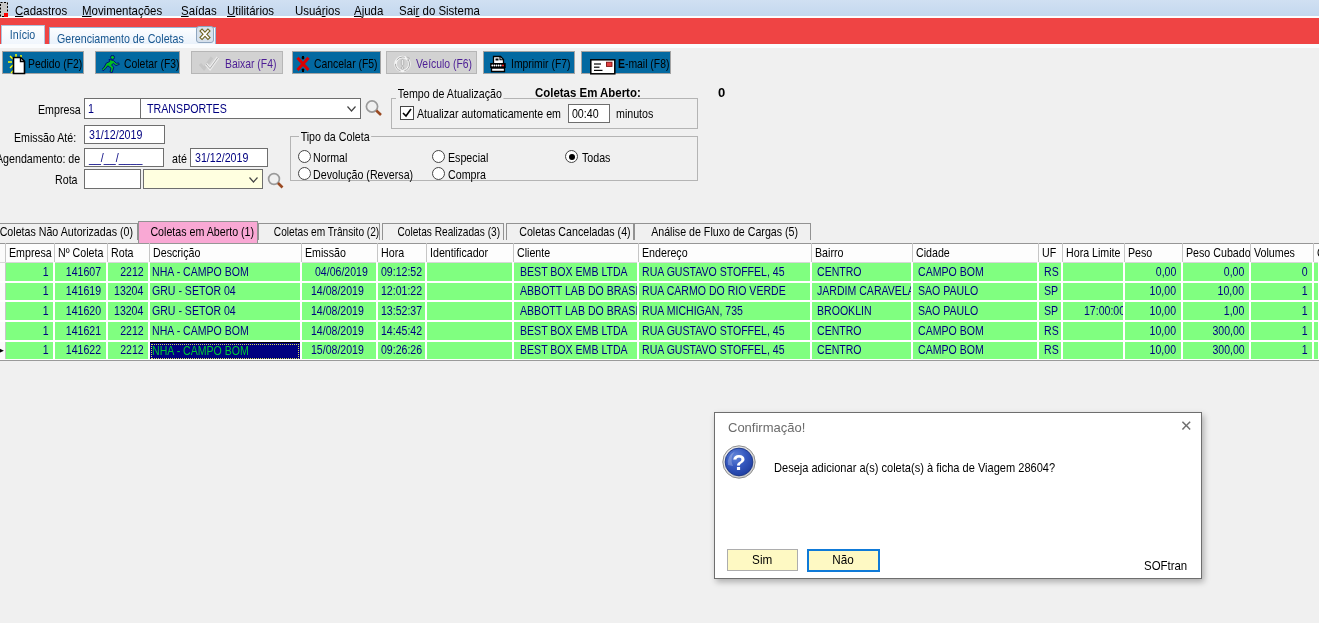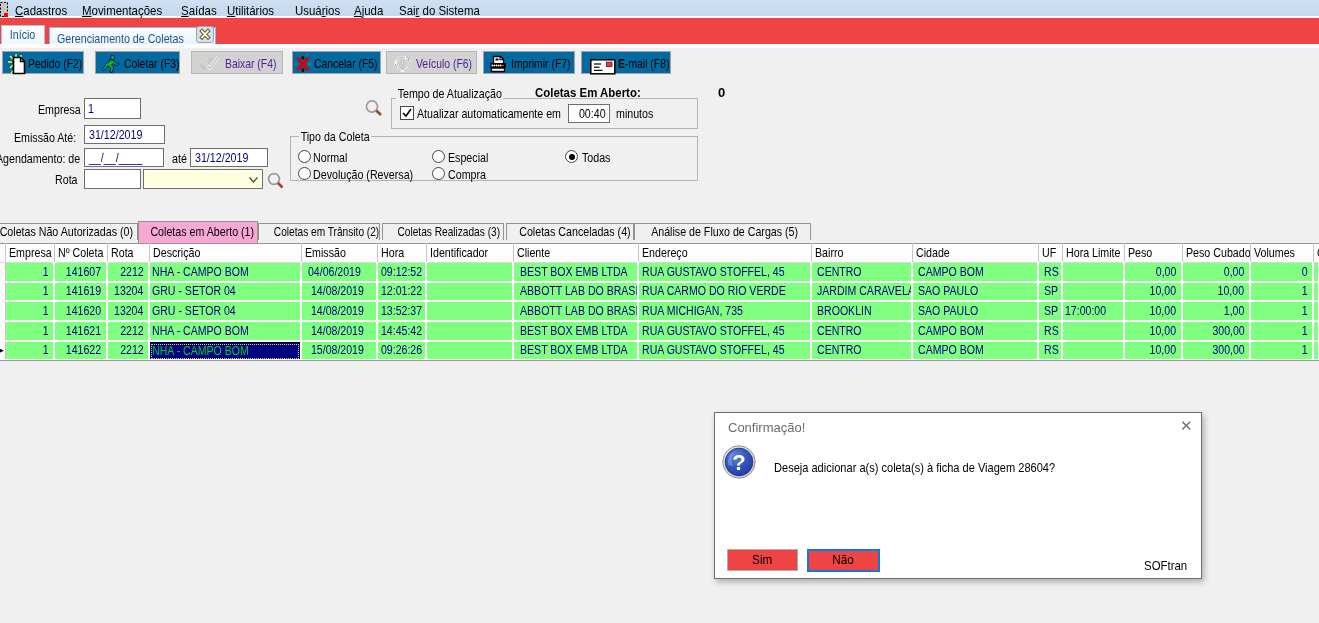--- a/index.html
+++ b/index.html
@@ -40,21 +40,21 @@
 #grid td.d{padding-left:2px}
 #grid td.c{padding-left:6px}
 #grid td.r{text-align:right;padding:0 4.5px 0 0}
 #grid td .sx,#grid td .sxr{transform:scaleX(0.88)}
 #grid td.ind,#grid th.ind{background:#fbfbfb;border-right:1px solid #c6c6c6;padding:0}
 #gridbottom{position:absolute;left:0;top:360px;width:1319px;height:1px;background:#9a9a9a}
 #selwrap{position:absolute;left:-1px;top:0;width:152px;height:19.75px;background:#000080;border:1px solid #000;color:#00cc33;display:flex;align-items:center;padding-left:2px}
 #selwrap::after{content:"";position:absolute;left:1px;top:1px;right:1px;bottom:1px;border:1px dotted #d6de5a}
 
 #dlg{position:absolute;left:714px;top:412px;width:488px;height:167px;background:#fff;border:1px solid #6e6e6e;box-shadow:2px 3px 6px rgba(0,0,0,.28)}
-.btn{position:absolute;height:21px;background:#ef4444;border:1px solid #adadad;text-align:center;line-height:19px}
+.btn{position:absolute;height:21px;background:#fef9c3;border:1px solid #adadad;text-align:center;line-height:19px}
 </style></head><body>
 <div id="app">
 
   <div id="menubar"></div>
   <div id="menuline"></div>
   <div id="menuwrap" class="abs" style="left:0;top:0;width:1319px;height:17px">
     <svg class="abs" style="left:0;top:2px" width="9" height="16">
       <rect x="0" y="0" width="8" height="15" fill="#c8c8c8"></rect>
       <rect x="0.5" y="0.5" width="7" height="14" fill="none" stroke="#000" stroke-dasharray="2,1.5"></rect>
       <rect x="4" y="11" width="4" height="4" fill="#ff0000"></rect>
@@ -155,33 +155,38 @@
       <line x1="4" y1="5" x2="11" y2="5" stroke="#000" stroke-width="1.2"></line>
       <line x1="4" y1="8.2" x2="9.5" y2="8.2" stroke="#000" stroke-width="1.2"></line>
       <line x1="4" y1="11.4" x2="12.5" y2="11.4" stroke="#000" stroke-width="1.2"></line>
       <rect x="16.5" y="3.2" width="5.5" height="4.2" fill="#e04040" stroke="#801010" stroke-width="0.9"></rect>
     </svg>
       <span class="ttext" style="left:36px"><b>E</b>-mail (F8)</span>
     </div>
 
   <div class="lbl" style="left:38px;top:102px">Empresa</div>
   <div class="fld" style="left:84px;top:98px;width:57px;height:21px;line-height:19px"><span class="sx" style="margin-left:3px">1</span></div>
+  <div class="fld" style="left:140px;top:98px;width:221px;height:21px;line-height:19px"><span class="sx" style="margin-left:6px">TRANSPORTES</span>
+    <svg class="combo-arrow" width="9" height="6" viewBox="0 0 9 6">
+        <path d="M0.5 0.5 L4.5 5 L8.5 0.5" fill="none" stroke="#444" stroke-width="1.2"></path>
+      </svg>
+  </div>
   <svg class="abs" style="left:364px;top:99px" width="20" height="19" viewBox="0 0 20 19">
     <circle cx="8" cy="7.5" r="5.6" fill="none" stroke="#9a9a9a" stroke-width="1.7"></circle>
     <line x1="12.3" y1="11.5" x2="17" y2="16" stroke="#9a4a22" stroke-width="2.6"></line>
   </svg>
   <div class="grp" style="left:391px;top:98px;width:307px;height:31px"></div>
   <div class="grplbl" style="left:396px;top:86px">Tempo de Atualização</div>
   <div class="abs" style="left:400px;top:106px;width:14px;height:14px;background:#fff;border:1px solid #454545">
     <svg width="12" height="12" viewBox="0 0 12 12">
         <path d="M2 6 l3 3 l5 -7" fill="none" stroke="#000" stroke-width="1.6"></path>
       </svg>
   </div>
   <div class="lbl" style="left:417px;top:106px">Atualizar automaticamente em</div>
-  <div class="fld" style="left:568px;top:104px;width:42px;height:19px;line-height:17px;text-align:right;color:#000"><span class="sxc">00:40</span></div>
+  <div class="fld" style="left:568px;top:104px;width:42px;height:19px;line-height:17px;text-align:left;color:#000"><span class="sxc">00:40</span></div>
   <div class="lbl" style="left:616px;top:106px">minutos</div>
   <div class="lbl" style="left:535px;top:85px;font-weight:bold;transform:scaleX(0.88)">Coletas Em Aberto:</div>
   <div class="lbl" style="left:718px;top:85px;font-weight:bold;transform:none">0</div>
 
   <div class="lbl" style="left:14px;top:130px">Emissão Até:</div>
   <div class="fld" style="left:84px;top:125px;width:81px;height:19px;line-height:17px"><span class="sx" style="margin-left:4px">31/12/2019</span></div>
   <div class="lbl" style="left:-4px;top:151px">Agendamento: de</div>
   <div class="fld" style="left:84px;top:148px;width:80px;height:19px;line-height:17px"><span class="sx" style="margin-left:4px">__/__/____</span></div>
   <div class="lbl" style="left:172px;top:151px">até</div>
   <div class="fld" style="left:190px;top:148px;width:78px;height:19px;line-height:17px"><span class="sx" style="margin-left:4px">31/12/2019</span></div>
@@ -257,21 +262,21 @@
           <th><span class="sx">Peso Cubado</span></th>
           <th><span class="sx">Volumes</span></th>
           <th><span class="sx">C</span></th>
         </tr>
     <tr>
           <td class="ind"></td>
           <td class="r"><span class="sxr">1</span></td>
           <td class="r"><span class="sxr">141607</span></td>
           <td class="r"><span class="sxr">2212</span></td>
           <td class="d"><span class="sx">NHA - CAMPO BOM</span></td>
-          <td style="padding-left:6px"><span class="sx">04/06/2019</span></td>
+          <td style="padding-left:13px"><span class="sx">04/06/2019</span></td>
           <td style="padding-left:3px"><span class="sx">09:12:52</span></td>
           <td></td>
           <td class="c"><span class="sx">BEST BOX EMB LTDA</span></td>
           <td style="padding-left:3px"><span class="sx">RUA GUSTAVO STOFFEL, 45</span></td>
           <td><span class="sx">CENTRO</span></td>
           <td><span class="sx">CAMPO BOM</span></td>
           <td><span class="sx">RS</span></td>
           <td style="padding-left:3px"></td>
           <td class="r"><span class="sxr">0,00</span></td>
           <td class="r"><span class="sxr">0,00</span></td>
@@ -305,21 +310,21 @@
           <td class="r"><span class="sxr">13204</span></td>
           <td class="d"><span class="sx">GRU - SETOR 04</span></td>
           <td style="padding-left:9px"><span class="sx">14/08/2019</span></td>
           <td style="padding-left:3px"><span class="sx">13:52:37</span></td>
           <td></td>
           <td class="c"><span class="sx">ABBOTT LAB DO BRASIL</span></td>
           <td style="padding-left:3px"><span class="sx">RUA MICHIGAN, 735</span></td>
           <td><span class="sx">BROOKLIN</span></td>
           <td><span class="sx">SAO PAULO</span></td>
           <td><span class="sx">SP</span></td>
-          <td style="padding-left:2px"><span class="sx">17:00:00</span></td>
+          <td style="padding-left:21px"><span class="sx">17:00:00</span></td>
           <td class="r"><span class="sxr">10,00</span></td>
           <td class="r"><span class="sxr">1,00</span></td>
           <td class="r"><span class="sxr">1</span></td>
           <td></td>
         </tr>
     <tr>
           <td class="ind"></td>
           <td class="r"><span class="sxr">1</span></td>
           <td class="r"><span class="sxr">141621</span></td>
           <td class="r"><span class="sxr">2212</span></td>

